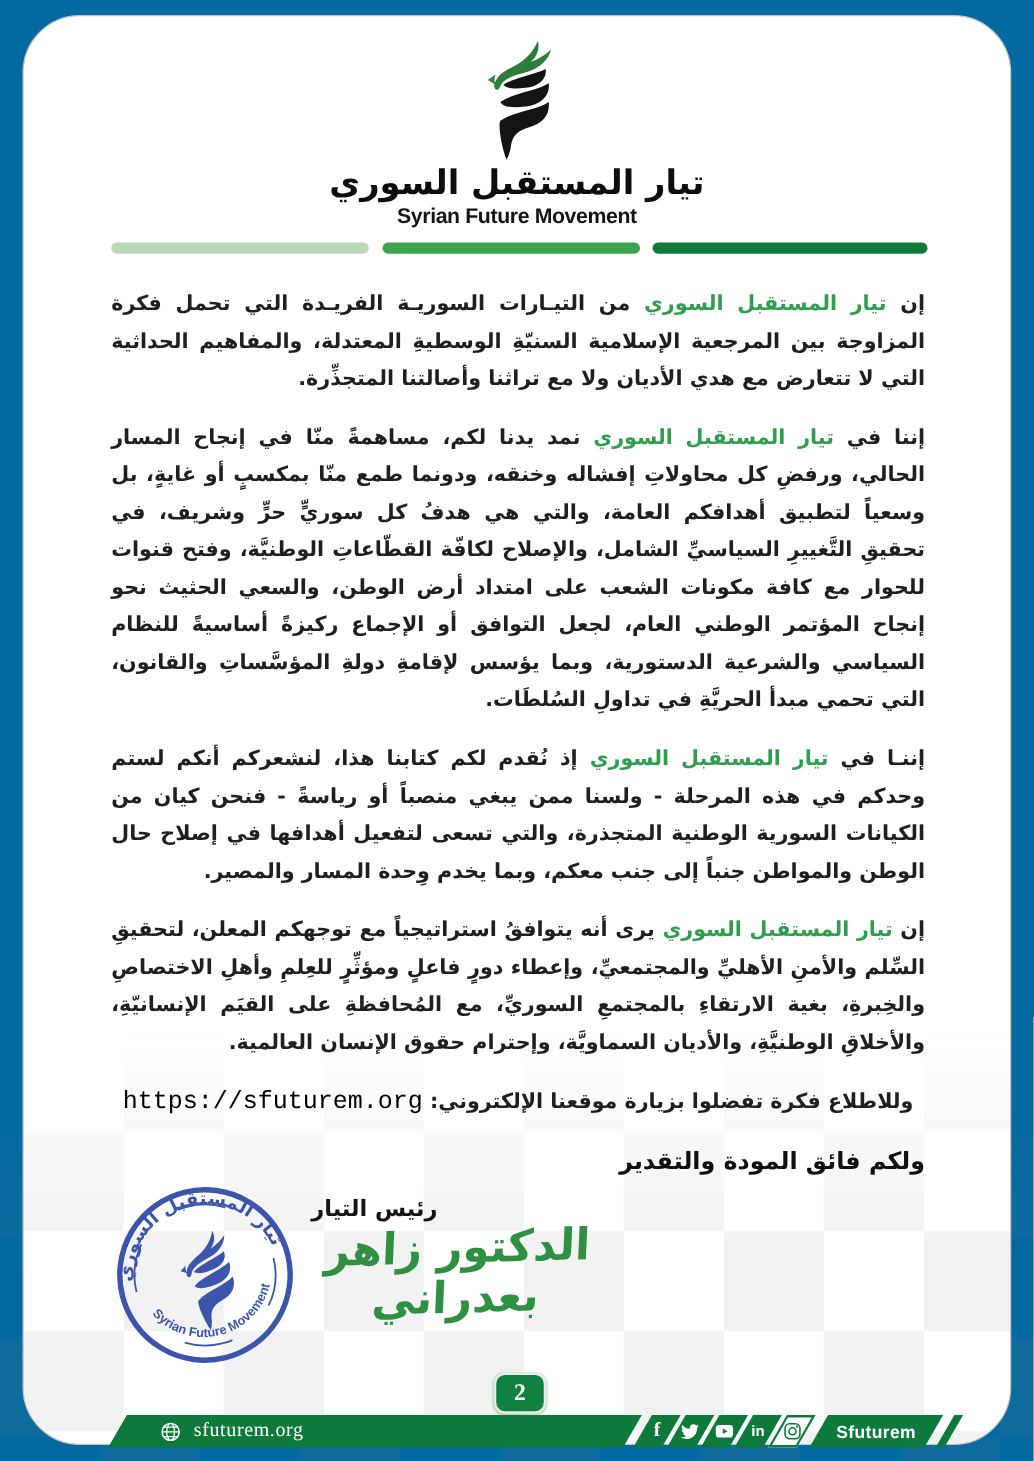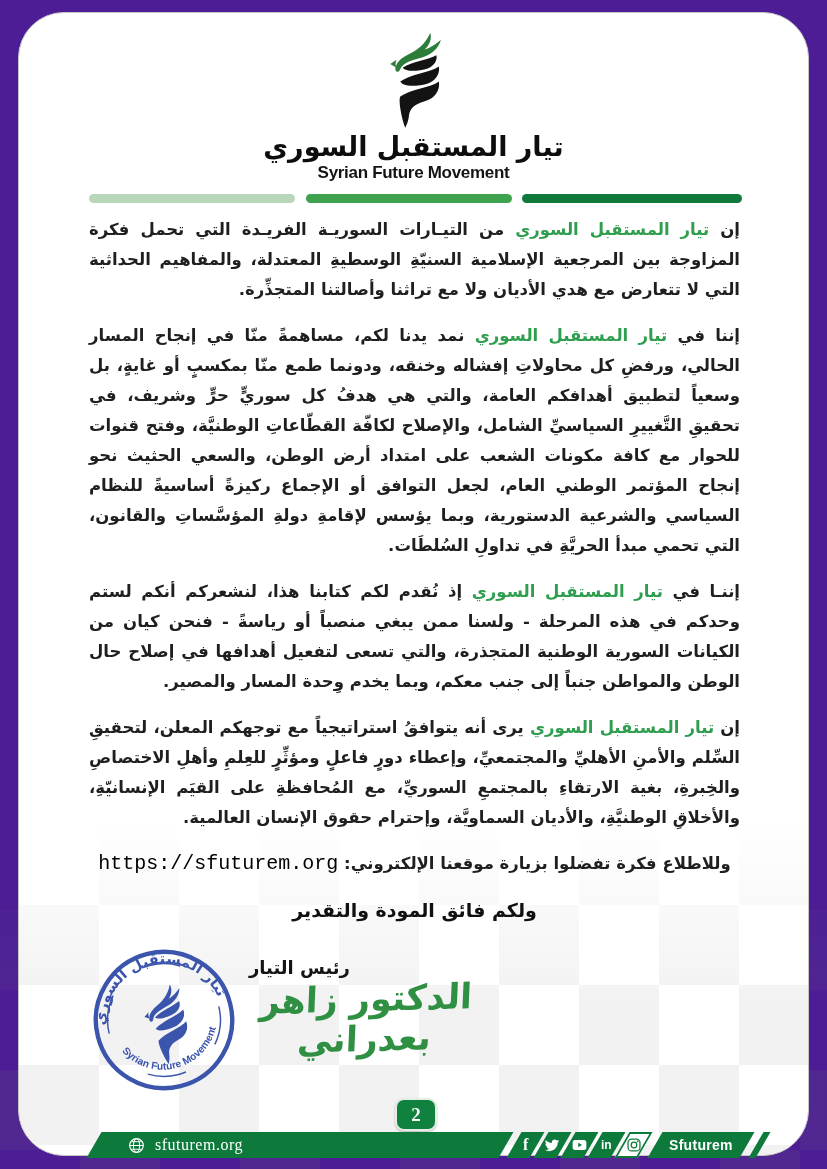--- a/index.html
+++ b/index.html
@@ -1,19 +1,19 @@
 <!DOCTYPE html>
 <html lang="ar"><head>
 <meta charset="utf-8">
 <style>
   * { margin:0; padding:0; box-sizing:border-box; }
   html,body { background:#ffffff; }
   .page{
     position:relative; width:827px; height:1169px; overflow:hidden;
-    background:#4c1d95;
+    background:#0369a1;
     font-family:"DejaVu Sans", sans-serif;
   }
   
   .diamond-pattern{
     background-image:
       linear-gradient(45deg, rgba(125,125,125,0.10) 25%, transparent 25%, transparent 75%, rgba(125,125,125,0.10) 75%),
       linear-gradient(45deg, rgba(125,125,125,0.10) 25%, transparent 25%, transparent 75%, rgba(125,125,125,0.10) 75%);
     background-size:160px 160px;
     background-position:0 0, 80px 80px;
     -webkit-mask-image:linear-gradient(to bottom, transparent 0%, #000 55%);
@@ -46,29 +46,29 @@
   .bar-mid   { left:287px; width:206px; background:#3fa24e; }
   .bar-dark  { left:503px; width:220px; background:#10793c; }
 
   
   .content{
     position:absolute; top:198px; right:68px; left:70px;
     direction:rtl; text-align:justify;
     font-size:16.5px; font-weight:bold; color:#1f1f1f; line-height:30px;
     z-index:2;
   }
-  .content p{ margin:4px 0 16px 0; }
+  .content p{ margin:17px 0 16px 0; }
   .hl{ color:#2f9e4e; }
   .website-line{ text-align:center; margin-top:6px; }
   .url{
     direction:ltr; unicode-bidi:embed; color:#000;
     font-family:Liberation Mono, monospace; font-weight:normal; font-size:20px;
     text-decoration:none;
   }
-  .closing{ text-align:center; font-size:19px; color:#101010; margin-top:26px; }
+  .closing{ text-align:right; font-size:19px; color:#101010; margin-top:26px; }
 
   
   .sig-area{ position:absolute; left:0; top:0; width:791px; height:1144px; pointer-events:none; z-index:2; }
   .stamp-wrap{ position:absolute; left:72px; top:934px; width:146px; height:146px; transform:rotate(-14deg); }
   .sig-title{
     position:absolute; left:230px; top:944px; width:240px; text-align:left;
     direction:rtl; font-size:18px; font-weight:bold; color:#151515;
   }
   .sig-name{
     position:absolute; left:196px; top:966px; width:300px; text-align:center;

